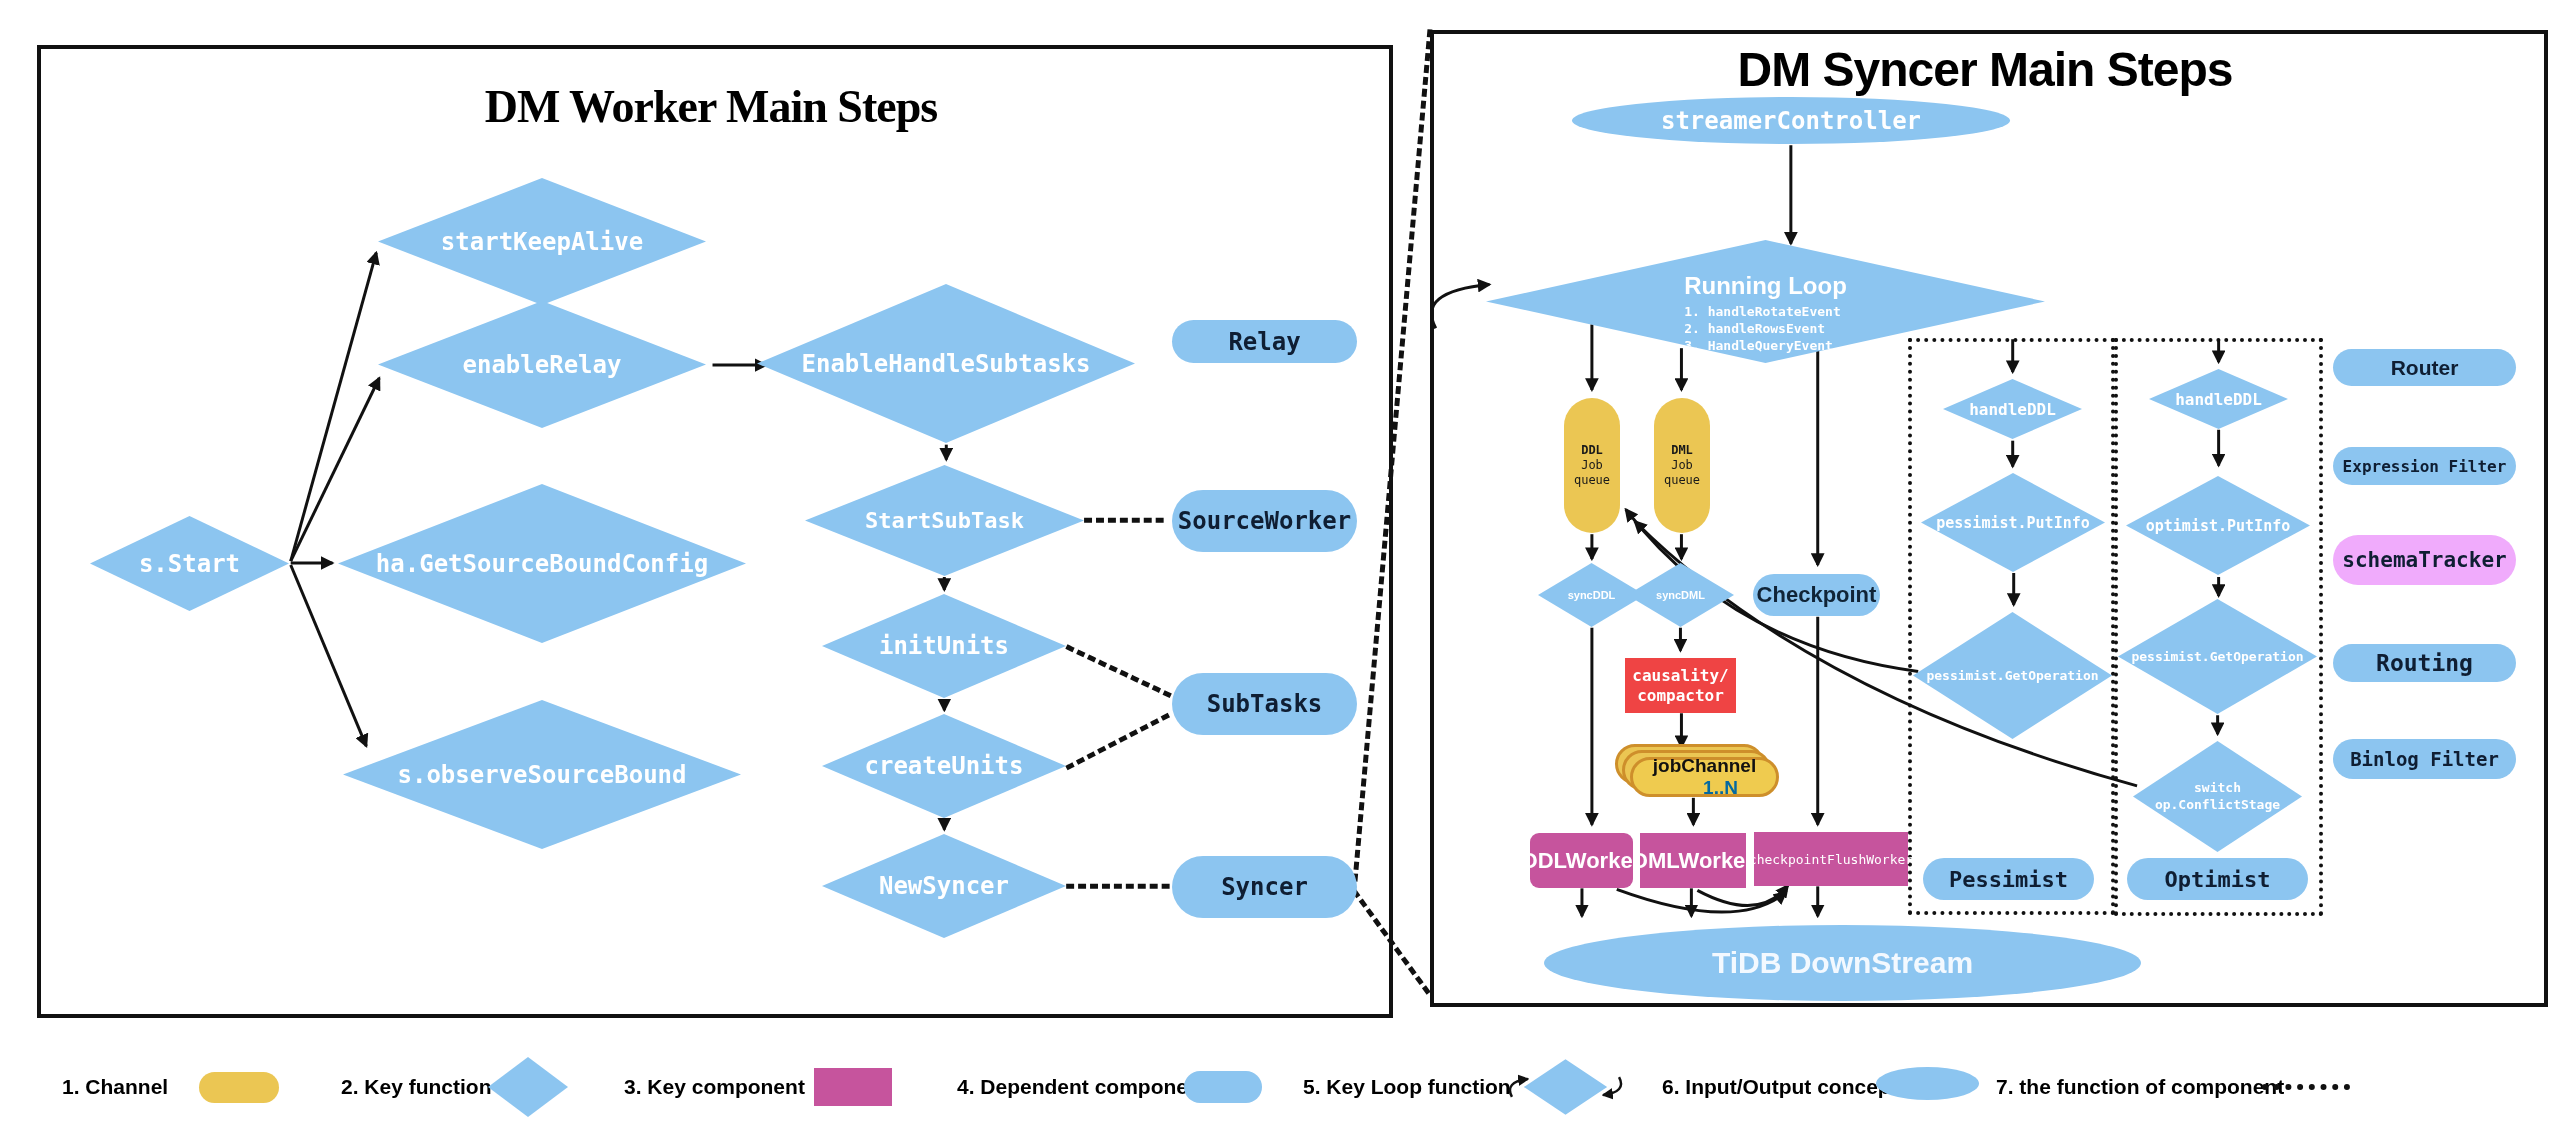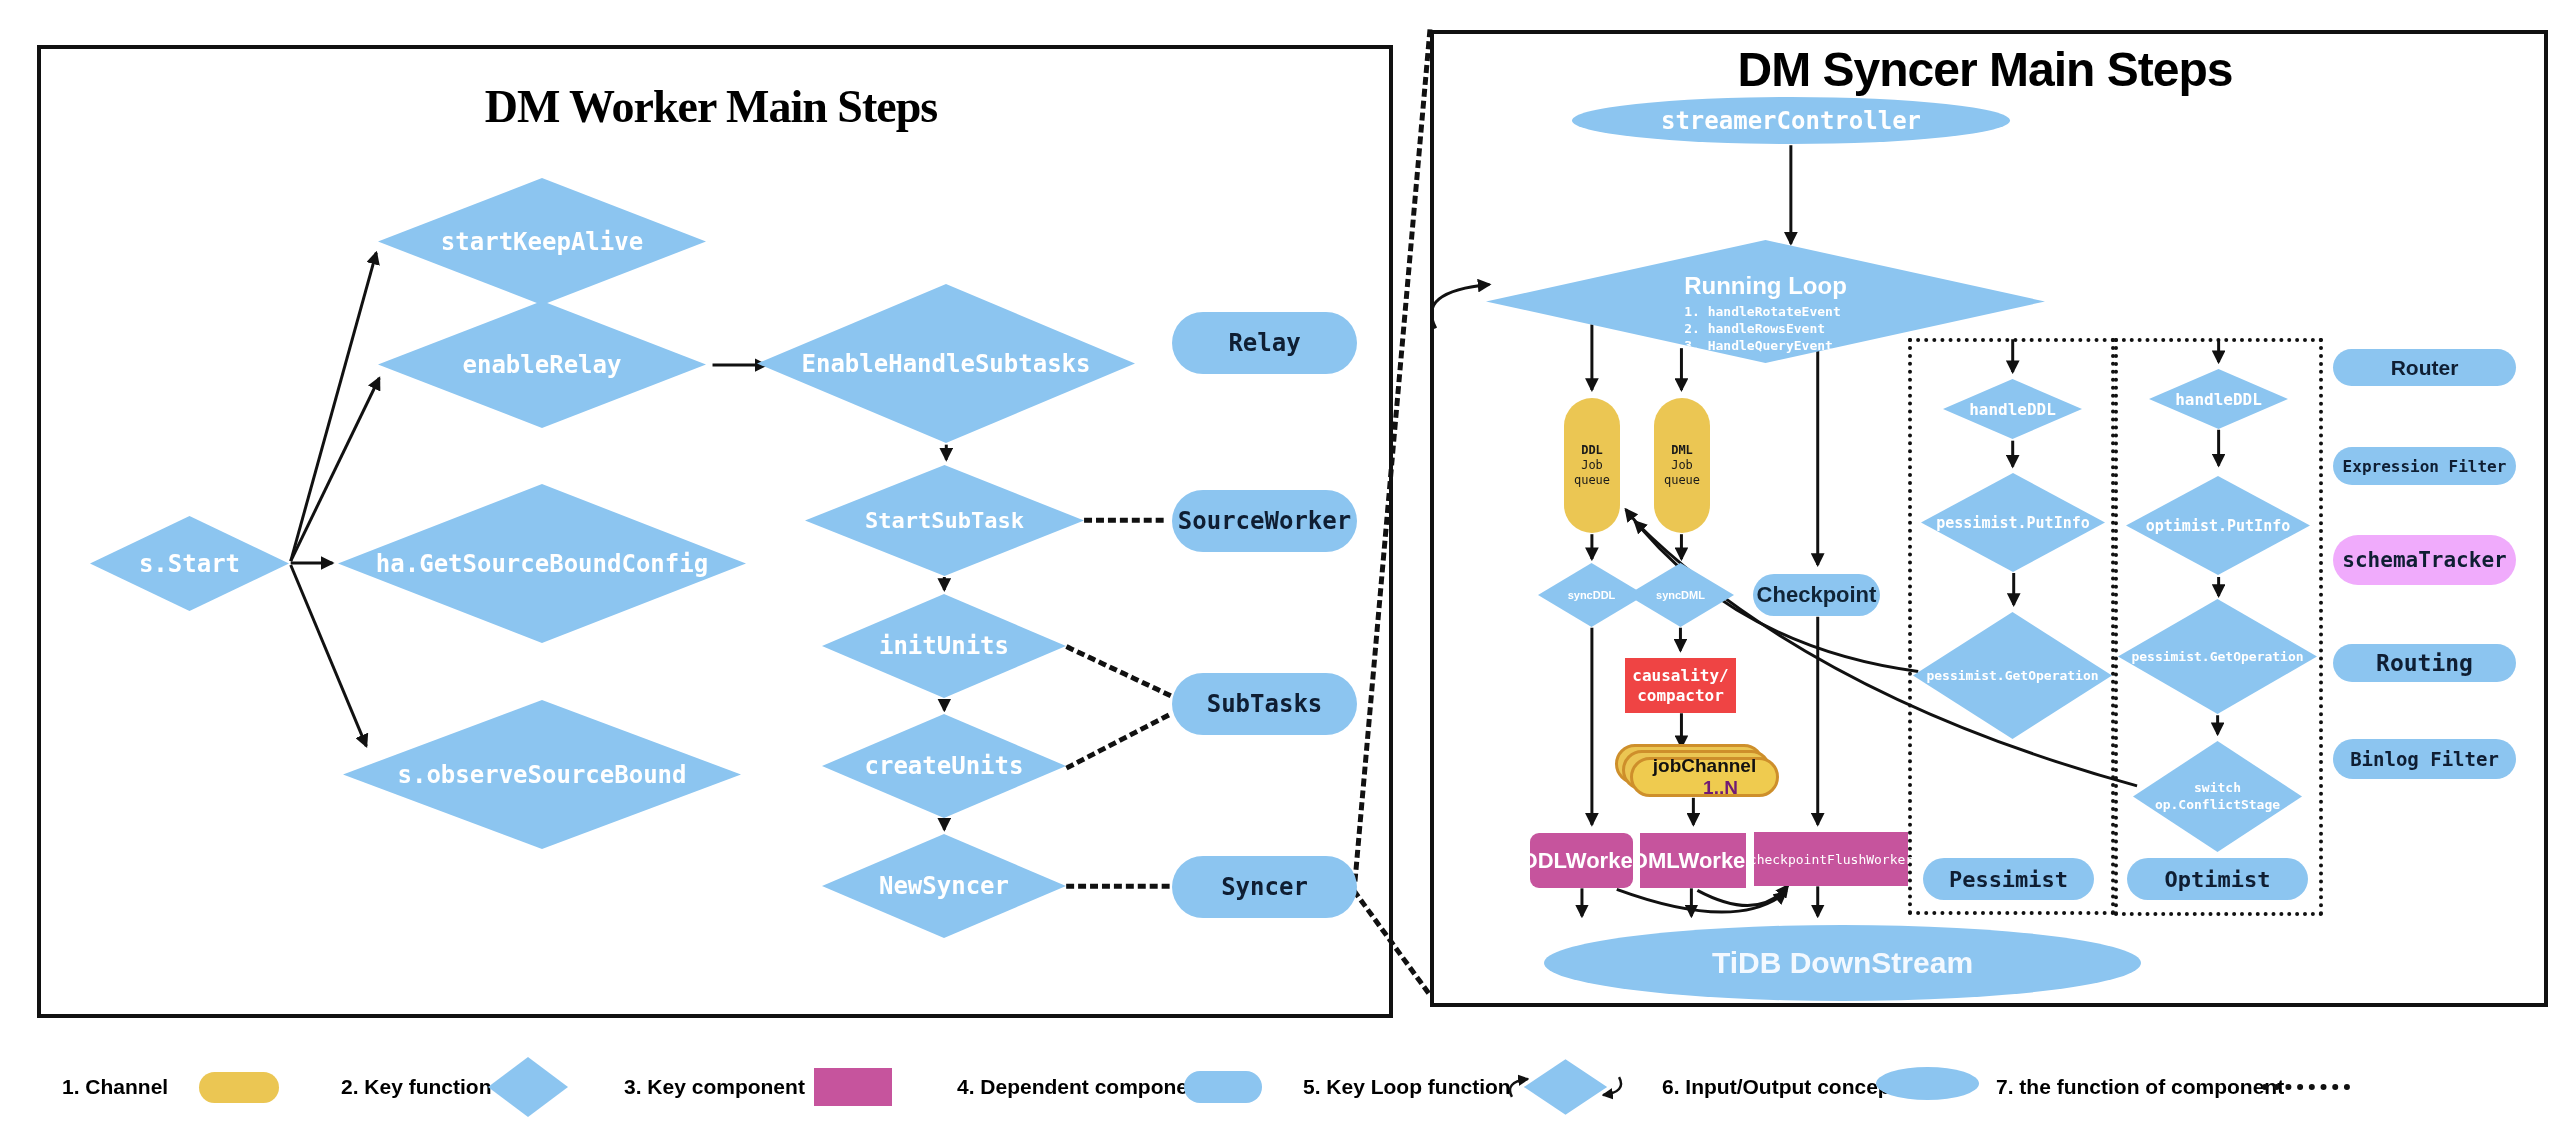--- a/index.html
+++ b/index.html
@@ -120,21 +120,21 @@
   <div class="shape diamond" style="left:822px;top:594px;width:244px;height:104px;background:#8CC5F0;font-size:24px;">
     <span>initUnits</span>
   </div>
   <div class="shape diamond" style="left:822px;top:714px;width:244px;height:104px;background:#8CC5F0;font-size:24px;">
     <span>createUnits</span>
   </div>
   <div class="shape diamond" style="left:822px;top:834px;width:244px;height:104px;background:#8CC5F0;font-size:24px;">
     <span>NewSyncer</span>
   </div>
 
-  <div class="shape pill mono" style="left:1172px;top:312px;width:185px;height:62px;background:#8CC5F0;font-size:24px;text-align:center;">
+  <div class="shape pill mono" style="left:1172px;top:320px;width:185px;height:43px;background:#8CC5F0;font-size:24px;text-align:center;">
     <span>Relay</span>
   </div>
   <div class="shape pill mono" style="left:1172px;top:490px;width:185px;height:62px;background:#8CC5F0;font-size:24px;">
     <span>SourceWorker</span>
   </div>
   <div class="shape pill mono" style="left:1172px;top:673px;width:185px;height:62px;background:#8CC5F0;font-size:24px;">
     <span>SubTasks</span>
   </div>
   <div class="shape pill mono" style="left:1172px;top:856px;width:185px;height:62px;background:#8CC5F0;font-size:24px;">
     <span>Syncer</span>
@@ -192,21 +192,21 @@
       <div>causality/</div>
       <div>compactor</div>
     </div>
   </div>
 
   <div class="shape" style="left:1615px;top:744px;width:149px;height:40px;background:#EBC653;border:3px solid #CE8F2B;border-radius:22px;"></div>
   <div class="shape" style="left:1622px;top:750px;width:149px;height:40px;background:#EBC653;border:3px solid #CE8F2B;border-radius:22px;"></div>
   <div class="shape sans" style="left:1630px;top:757px;width:149px;height:40px;background:#EFCB4F;border:3px solid #CE8F2B;border-radius:22px;font-size:19px;font-weight:bold;color:#111;">
     <span>
       <span>jobChannel</span>
-      <span style="color:#701a75;margin-left:32px;">1..N</span>
+      <span style="color:#0369a1;margin-left:32px;">1..N</span>
     </span>
   </div>
 
   <div class="shape pinkbox sans" style="left:1530px;top:833px;width:103px;height:55px;background:#C6549D;font-size:22px;border-radius:9px;">
     <span>DDLWorker</span>
   </div>
   <div class="shape pinkbox sans" style="left:1640px;top:833px;width:106px;height:55px;background:#C6549D;font-size:22px;">
     <span>DMLWorker</span>
   </div>
   <div class="shape pinkbox mono" style="left:1754px;top:832px;width:154px;height:54px;background:#C6549D;font-size:13px;font-weight:normal;">

